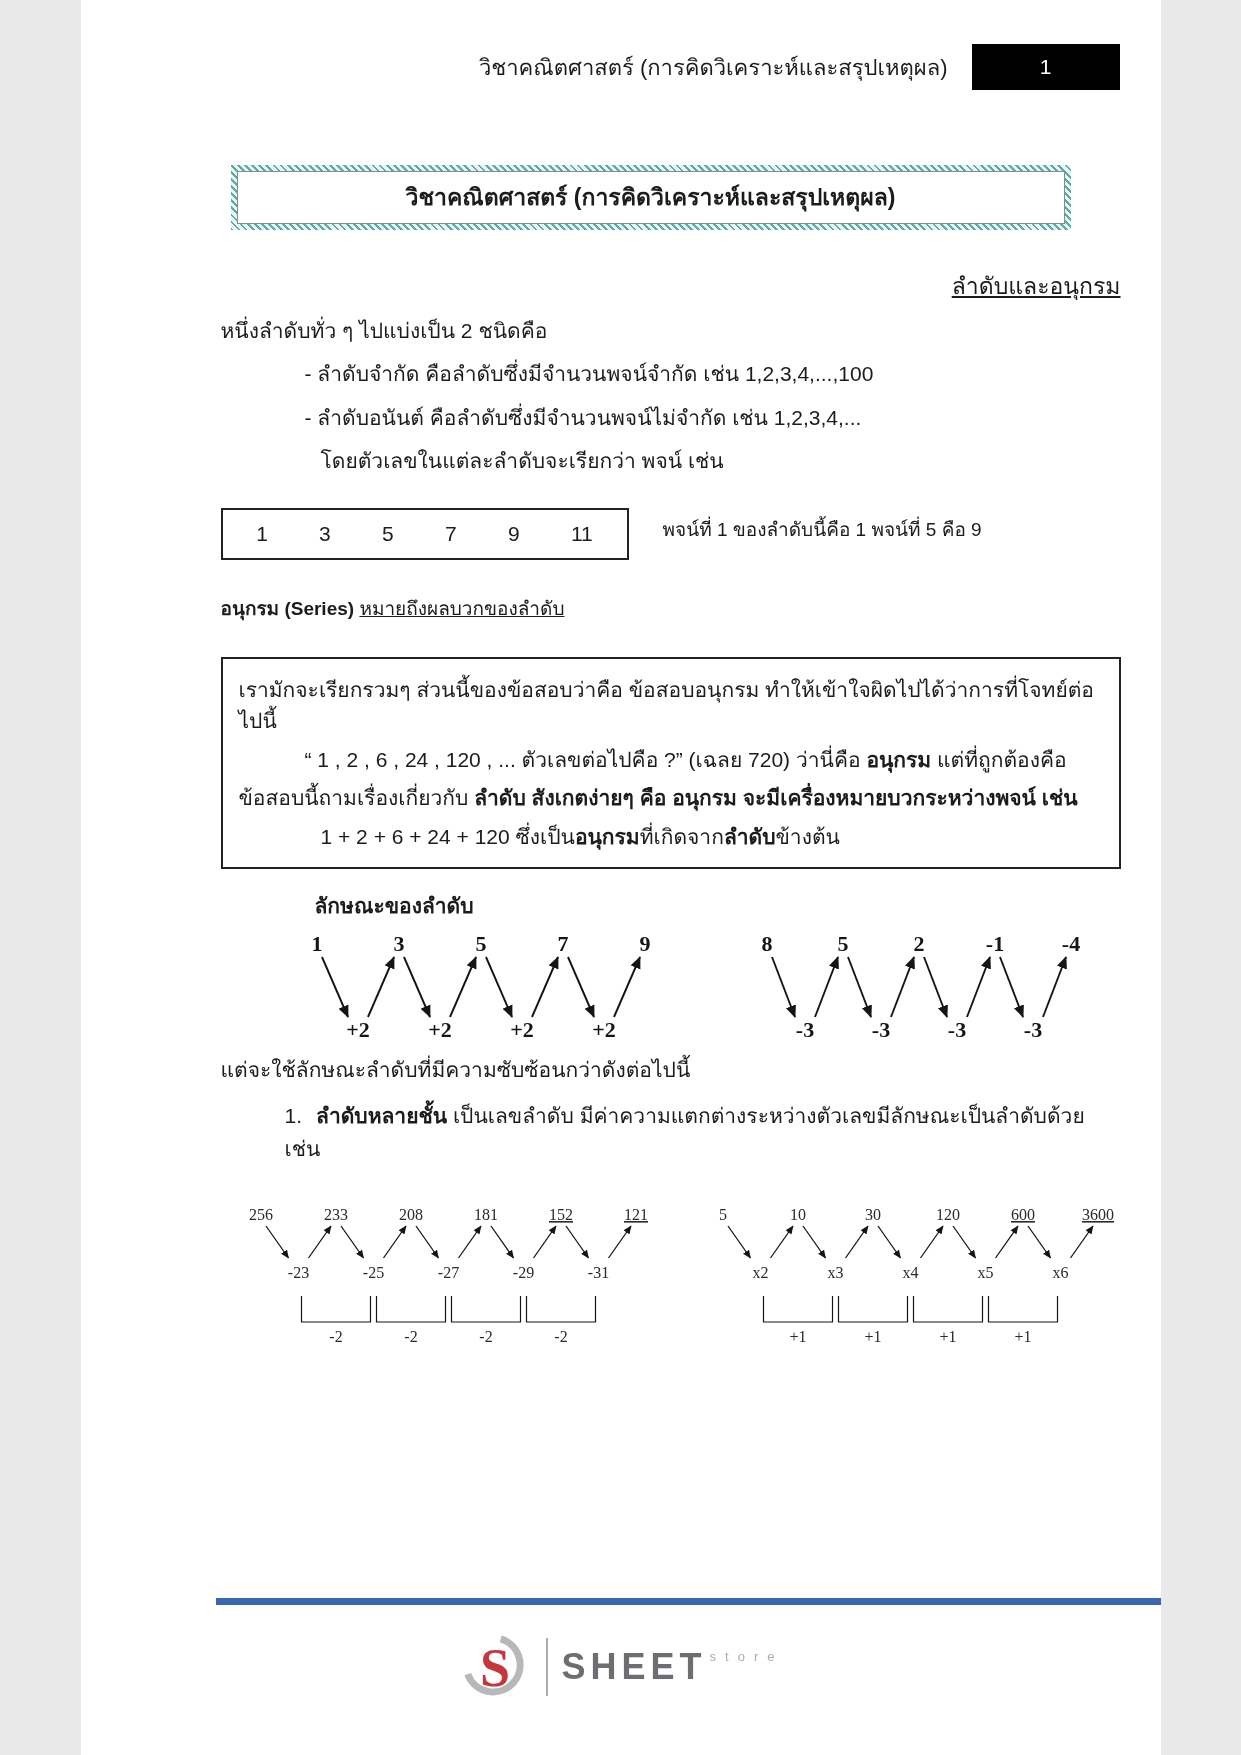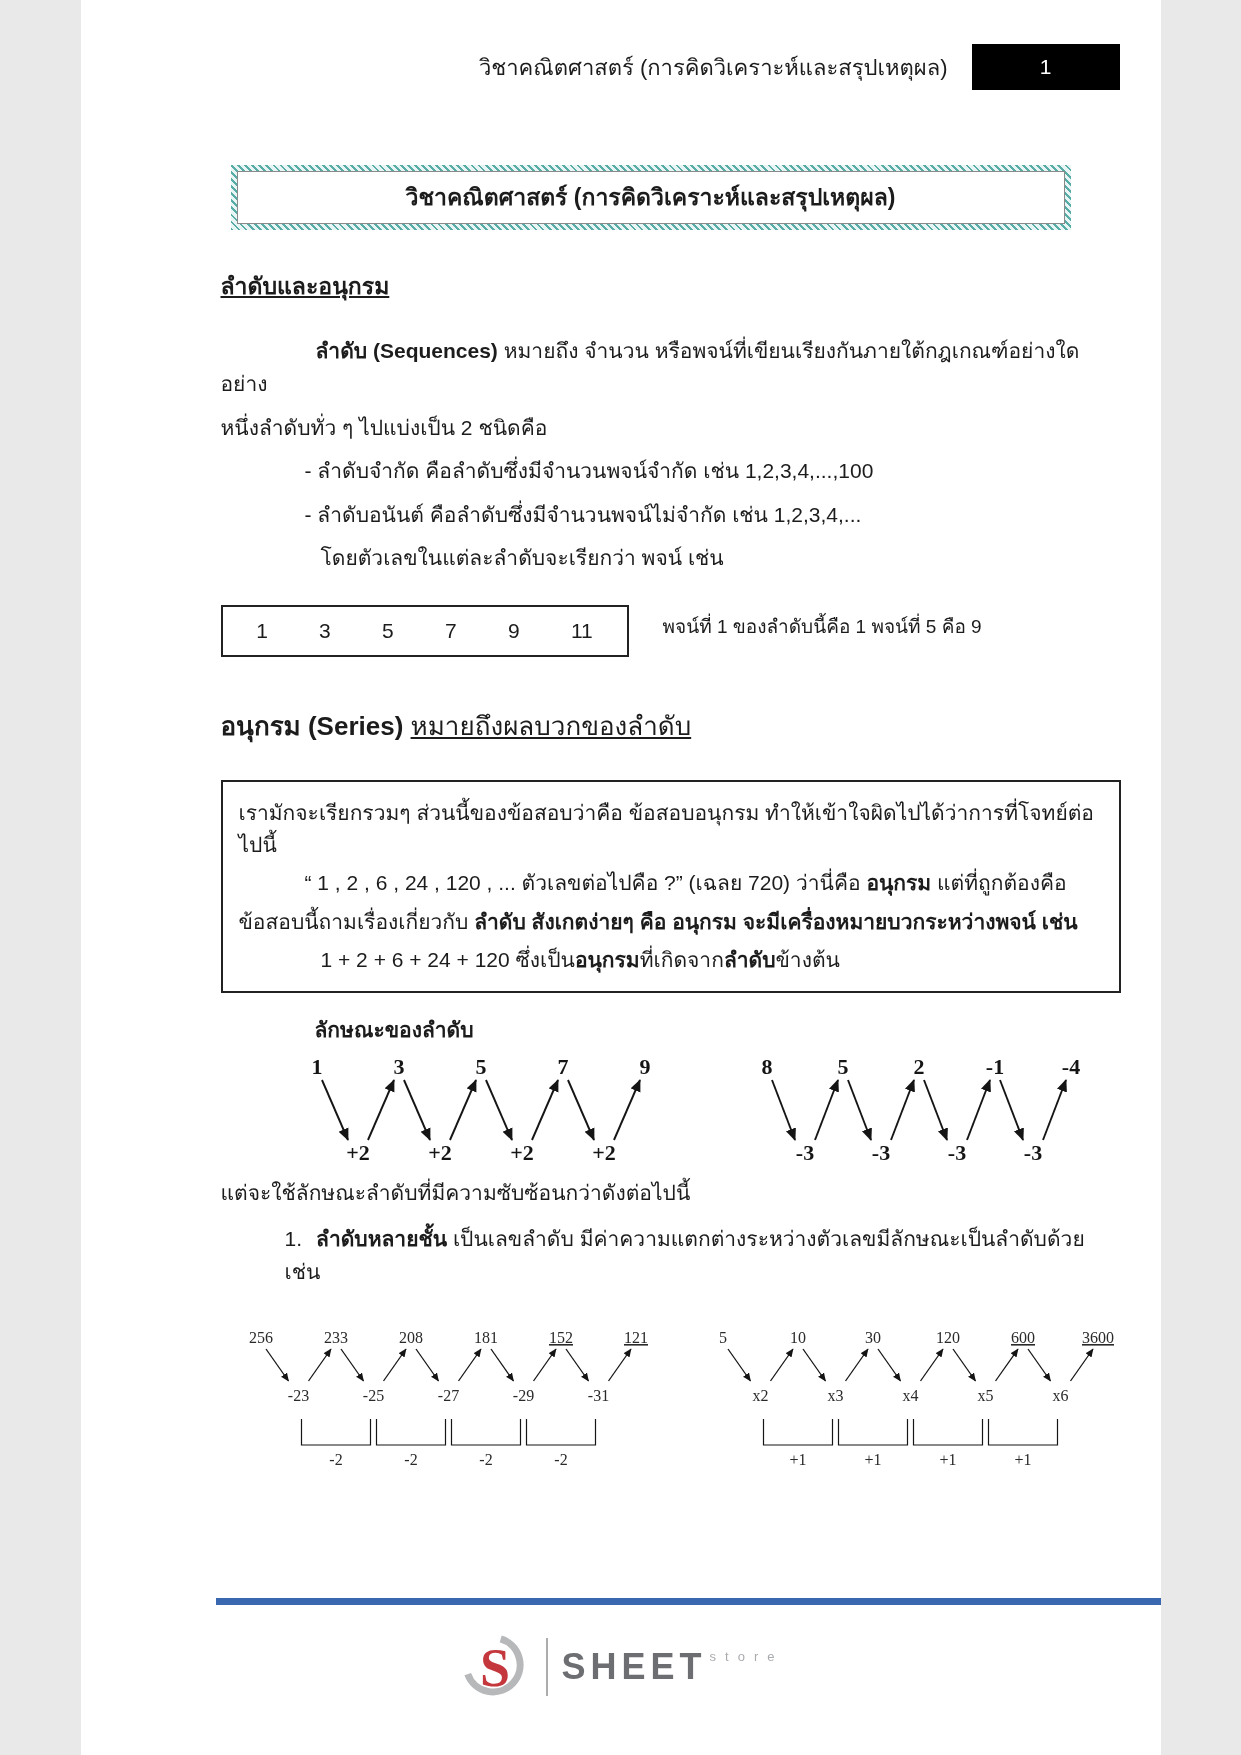--- a/index.html
+++ b/index.html
@@ -10,30 +10,30 @@
   
   .header{position:absolute;top:44px;left:0;right:41px;display:flex;justify-content:flex-end;align-items:center;gap:24px;}
   .header-title{font-size:22px;}
   .page-num{width:148px;height:46px;background:#000;color:#fff;display:flex;align-items:center;justify-content:center;font-size:21px;}
   
   .body-wrap{position:absolute;top:165px;left:140px;width:900px;}
   .title-box{margin-left:10px;width:840px;box-sizing:border-box;padding:6px;
              background:repeating-linear-gradient(45deg,#57aca6 0 2px,#e9f5f4 2px 5px);}
   .title-box-inner{background:#fff;border:1px solid #8a8a8a;text-align:center;font-weight:bold;
                    font-size:23px;padding:8px 0;line-height:1.5;}
-  .section-heading{text-align:left;margin-top:38px;font-size:23px;font-weight:bold;text-decoration:underline;}
+  .section-heading{text-align:right;margin-top:38px;font-size:23px;font-weight:normal;text-decoration:underline;}
   .mt10{margin-top:10px}
   .indent1{text-indent:95px;}
   .pl84{padding-left:84px;}.pl100{padding-left:100px;}.pl94{padding-left:94px;}
   .intro-line1{margin-top:30px;}
   .seq-row{margin-top:30px;display:flex;}
   .seq-box{width:408px;box-sizing:border-box;border:2px solid #222;display:flex;justify-content:space-around;
            align-items:center;padding:12px 8px;font-size:21px;}
   .seq-note{margin-left:34px;padding-top:6px;font-size:19px;}
-  .series-line{margin-top:48px;font-size:26px;}
+  .series-line{margin-top:33px;font-size:19px;}
   .series-def{text-decoration:underline;}
   .note-box{margin-top:34px;border:2px solid #222;padding:8px 16px;}
   .nb-line{margin:7px 0;line-height:1.5;}
   .nb-ind-a{padding-left:66px;}
   .nb-ind-b{padding-left:82px;}
   .char-heading{margin-top:20px;font-weight:bold;}
   .char-line{margin-top:8px;}
   .simple-diagrams{margin-top:4px;display:flex;gap:56px;padding-left:48px;}
   .more-line{margin-top:2px;}
   .item1-line{margin-top:12px;padding-left:64px;}
@@ -63,23 +63,20 @@
   </div>
 
   <div class="body-wrap">
 
     <div class="title-box">
       <div class="title-box-inner">วิชาคณิตศาสตร์ (การคิดวิเคราะห์และสรุปเหตุผล)</div>
     </div>
 
     <div class="section-heading">ลำดับและอนุกรม</div>
 
-    <div class="p-line indent1 intro-line1">
-      <b>ลำดับ (Sequences)</b><span> หมายถึง จำนวน หรือพจน์ที่เขียนเรียงกันภายใต้กฎเกณฑ์อย่างใดอย่าง</span>
-    </div>
     <div class="p-line mt10">หนึ่งลำดับทั่ว ๆ ไปแบ่งเป็น 2 ชนิดคือ</div>
     <div class="p-line mt10 pl84">- ลำดับจำกัด คือลำดับซึ่งมีจำนวนพจน์จำกัด เช่น 1,2,3,4,...,100</div>
     <div class="p-line mt10 pl84">- ลำดับอนันต์ คือลำดับซึ่งมีจำนวนพจน์ไม่จำกัด เช่น 1,2,3,4,...</div>
     <div class="p-line mt10 pl100">โดยตัวเลขในแต่ละลำดับจะเรียกว่า พจน์ เช่น</div>
 
     <div class="seq-row">
       <div class="seq-box">
         <span>1</span>
         <span>3</span>
         <span>5</span>

